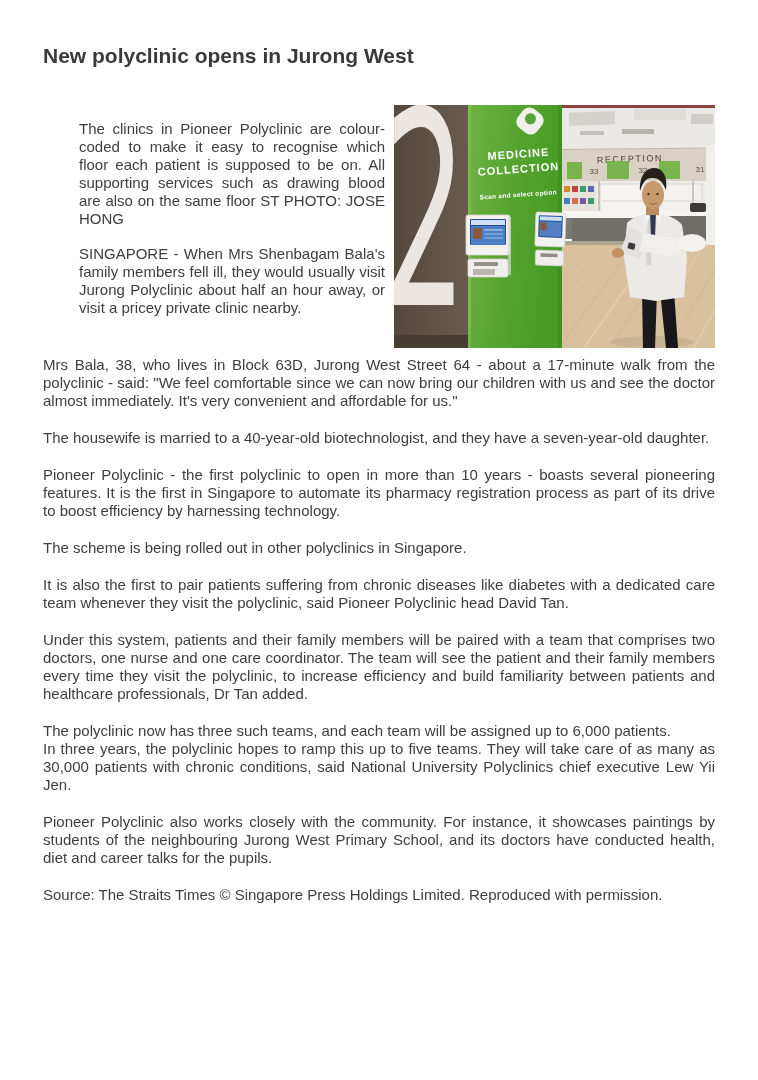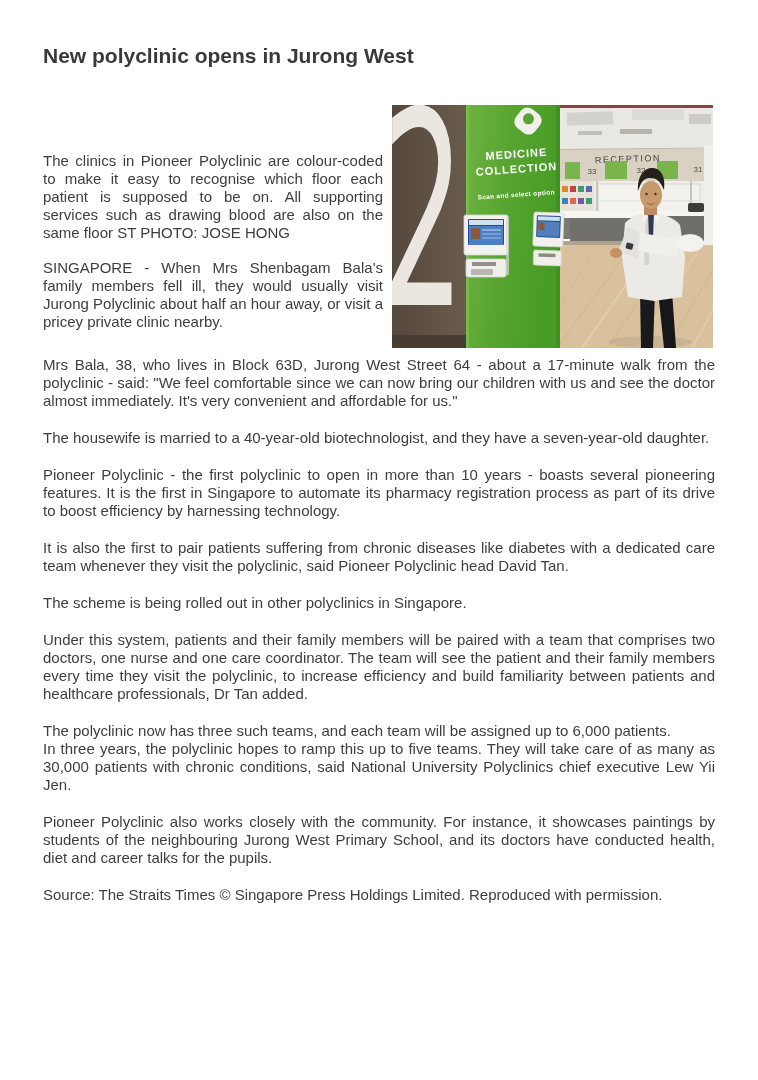--- a/index.html
+++ b/index.html
@@ -7,21 +7,21 @@
     width:758px; height:1080px;
     font-family:"Liberation Sans", sans-serif;
     color:#3e3e3e;
     overflow:hidden;
   }
   .page { padding:44px 43px 0 43px; }
   .headline {
     font-size:21px; line-height:24px; font-weight:bold;
     color:#393939; margin:0 0 37px 0;
   }
-  .row { display:flex; align-items:flex-end; }
+  .row { display:flex; align-items:center;margin-left:36px; }
   .left-col { width:340px; margin-right:9px; }
   .left-col p {
     font-size:15px; line-height:18px; text-align:justify;
     margin:0 0 17px 0;
   }
   .photo-wrap { width:321px; height:243px; flex:none; }
   .photo-wrap svg { display:block; }
   .body-col { margin-top:8px; }
   .body-col p {
     font-size:15px; line-height:18px; text-align:justify;
@@ -194,22 +194,22 @@
           </g>
         </g>
       </svg>
     </div>
   </div>
 
   <div class="body-col">
     <p>Mrs Bala, 38, who lives in Block 63D, Jurong West Street 64 - about a 17-minute walk from the polyclinic - said: "We feel comfortable since we can now bring our children with us and see the doctor almost immediately. It's very convenient and affordable for us."</p>
     <p>The housewife is married to a 40-year-old biotechnologist, and they have a seven-year-old daughter.</p>
     <p>Pioneer Polyclinic - the first polyclinic to open in more than 10 years - boasts several pioneering features. It is the first in Singapore to automate its pharmacy registration process as part of its drive to boost efficiency by harnessing technology.</p>
+    <p>The scheme is being rolled out in other polyclinics in Singapore.</p>
     <p>It is also the first to pair patients suffering from chronic diseases like diabetes with a dedicated care team whenever they visit the polyclinic, said Pioneer Polyclinic head David Tan.</p>
-    <p>The scheme is being rolled out in other polyclinics in Singapore.</p>
     <p>Under this system, patients and their family members will be paired with a team that comprises two doctors, one nurse and one care coordinator. The team will see the patient and their family members every time they visit the polyclinic, to increase efficiency and build familiarity between patients and healthcare professionals, Dr Tan added.</p>
     <p>The polyclinic now has three such teams, and each team will be assigned up to 6,000 patients.
 In three years, the polyclinic hopes to ramp this up to five teams. They will take care of as many as 30,000 patients with chronic conditions, said National University Polyclinics chief executive Lew Yii Jen.</p>
     <p>Pioneer Polyclinic also works closely with the community. For instance, it showcases paintings by students of the neighbouring Jurong West Primary School, and its doctors have conducted health, diet and career talks for the pupils.</p>
     <p class="source">Source: The Straits Times © Singapore Press Holdings Limited. Reproduced with permission.</p>
   </div>
 
 </div>
 
 </body></html>

